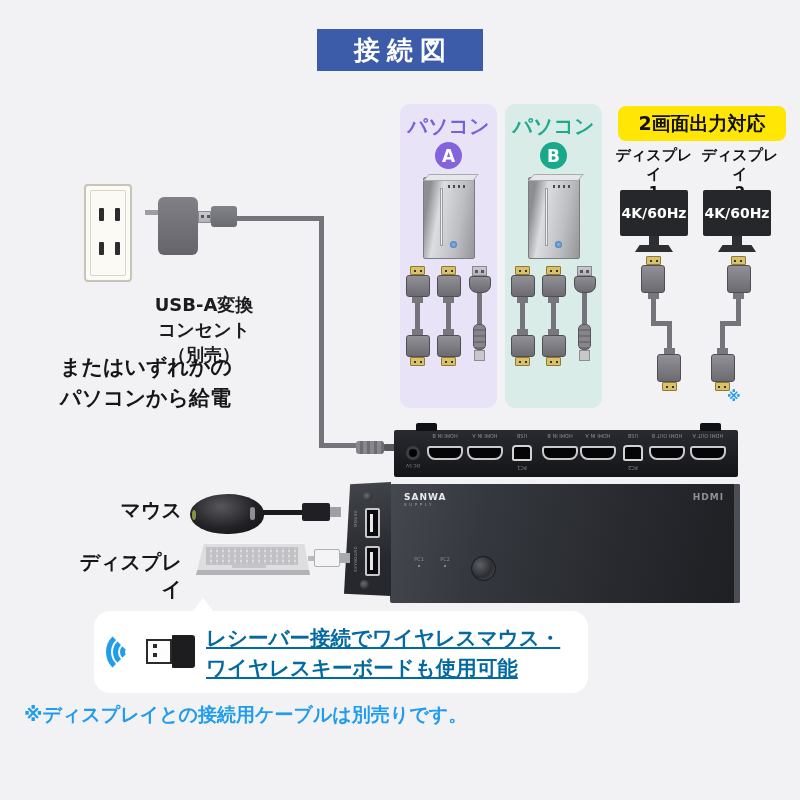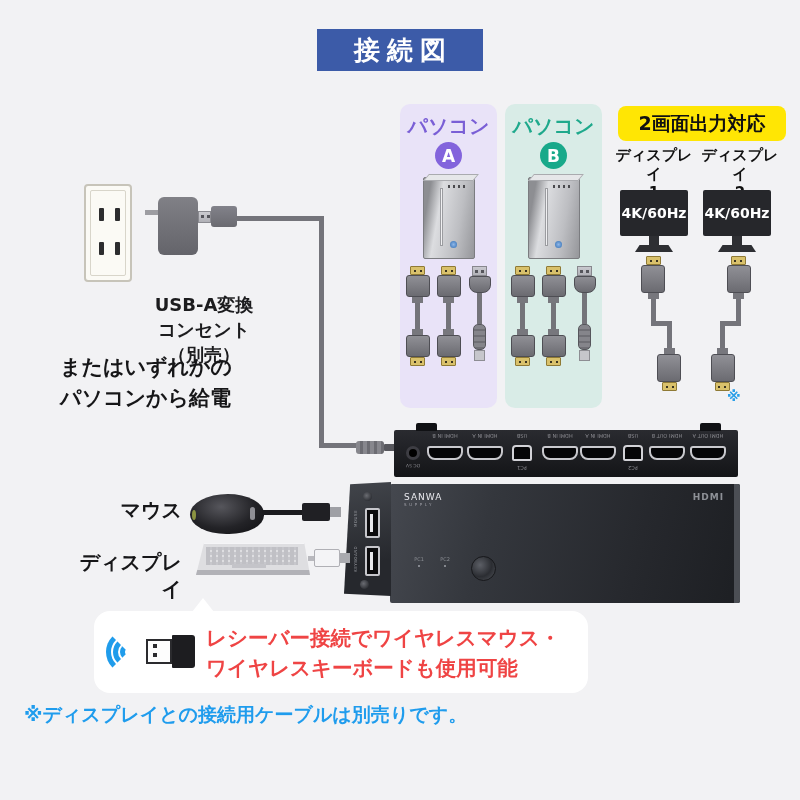--- a/index.html
+++ b/index.html
@@ -101,21 +101,21 @@
     background:#000; border:3px solid #3d3d43; }
   .dclabel { position:absolute; left:1px; top:33px; width:36px; font-size:4.5px; color:#8b8b91;
     text-align:center; transform:rotate(180deg); }
 
   
   .front { position:absolute; left:390px; top:484px; width:350px; height:119px; border-radius:2px;
     background:linear-gradient(103deg,#45484f 0%,#34373d 28%,#26282d 70%,#1d1f23 100%); }
   .front::after { content:""; position:absolute; right:0; top:0; bottom:0; width:6px;
     background:#4b4e54; border-radius:0 2px 2px 0; }
   .brand { position:absolute; left:14px; top:9px; color:#e9e9ee; }
-  .brand .b1 { font-size:9px; font-weight:normal; letter-spacing:1px; line-height:9px; }
+  .brand .b1 { font-size:9px; font-weight:bold; letter-spacing:1px; line-height:9px; }
   .brand .b2 { font-size:4px; color:#a0a0a8; letter-spacing:2.6px; line-height:6px; }
   .hdmilogo { position:absolute; right:16px; top:8px; font-size:9px; font-weight:bold;
     color:#8e9197; letter-spacing:1px;padding-left:28px; }
   .led { position:absolute; top:72px; font-size:5px; color:#8a8d93; text-align:center; width:14px; }
   .led::after { content:""; display:block; margin:3px auto 0; width:2px; height:2px; border-radius:50%; background:#9ea1a7; }
   .selbtn { position:absolute; left:81px; top:72px; width:25px; height:25px; border-radius:50%;
     background:radial-gradient(circle at 35% 35%,#5c5f66,#2b2d32 55%,#484b51 90%); border:1px solid #17181b; }
 
   
   .side { position:absolute; left:344px; top:482px; width:47px; height:114px;
@@ -160,21 +160,21 @@
   .wbox { position:absolute; left:94px; top:611px; width:494px; height:82px; background:#fff; border-radius:16px; }
   .wtail { position:absolute; left:98px; top:-13px; width:0; height:0;
     border-left:11px solid transparent; border-right:11px solid transparent; border-bottom:14px solid #fff; }
   .arc { position:absolute; border:5px solid transparent; border-left-color:#1f9ceb; border-radius:50%; }
   .dongle-metal { position:absolute; left:52px; top:28px; width:26px; height:25px;
     background:#fdfdfd; border:2.5px solid #2b2b2e; }
   .dongle-metal::before { content:""; position:absolute; left:5px; top:3px; width:4px; height:4px;
     background:#2b2b2e; box-shadow:0 9px #2b2b2e; }
   .dongle-body { position:absolute; left:78px; top:24px; width:23px; height:33px; background:#1d1d20; border-radius:1px 3px 3px 1px; }
   .wtext { position:absolute; left:112px; top:12px; font-size:20.5px; font-weight:bold;
-    color:#ef4444; line-height:30px; }
+    color:#0369a1; line-height:30px;text-decoration:underline; }
 
   
   .footnotes { position:absolute; left:24px; top:700px; width:620px;
     color:#1f9ced; font-size:19px; font-weight:bold; line-height:28px; }
   .footnotes .indent { padding-left:19px; }
 </style>
 </head>
 <body>
 
 <div class="stage">

